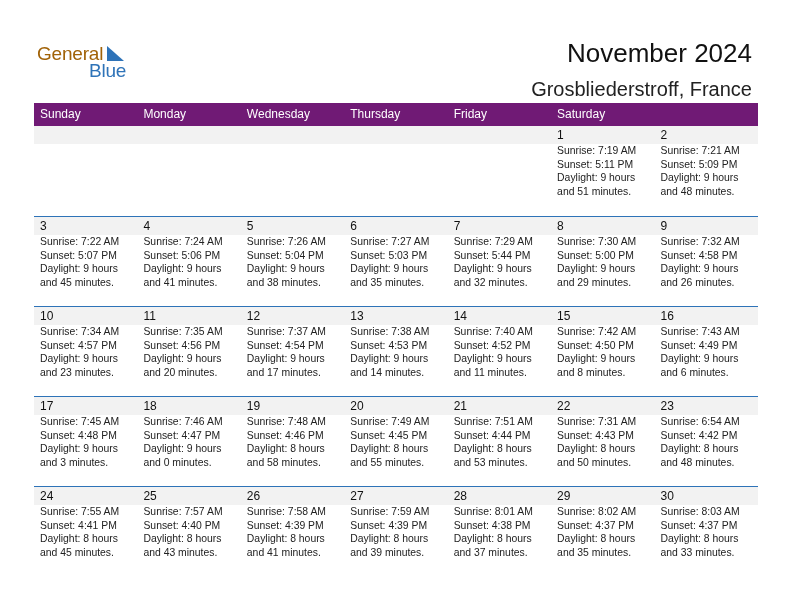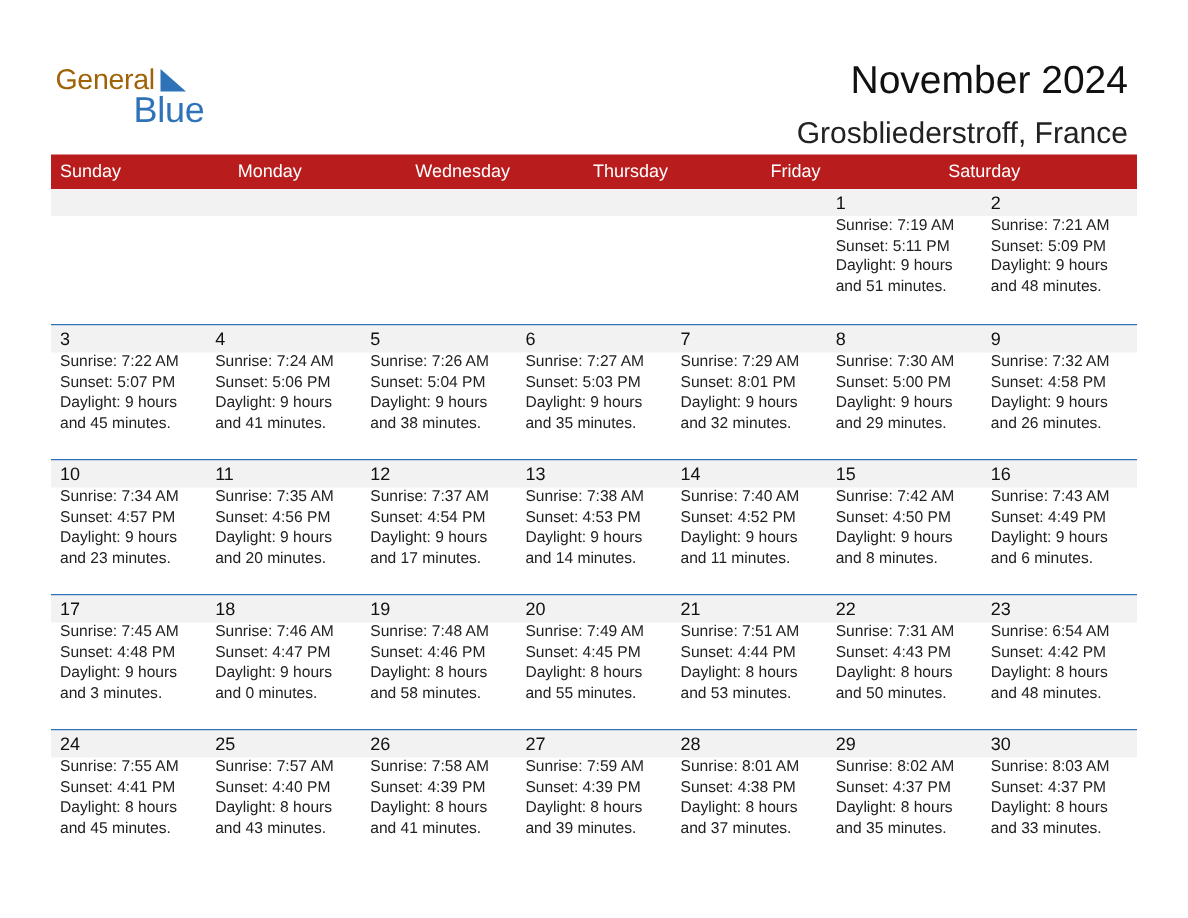--- a/index.html
+++ b/index.html
@@ -1,26 +1,26 @@
 <!DOCTYPE html>
 <html><head>
 <meta charset="utf-8">
 <style>
   html, body { margin: 0; padding: 0; background: #ffffff; }
   body { width: 792px; height: 612px; position: relative; overflow: hidden;
          font-family: "Liberation Sans", "DejaVu Sans", sans-serif; color: #222; }
   .logo { position: absolute; left: 37px; top: 43px; width: 100px; height: 40px; }
   .logo-general { position: absolute; left: 0; top: 0; font-size: 19px; color: #a16207; letter-spacing: -0.2px; }
-  .logo-blue { position: absolute; left: 52px; top: 17px; font-size: 24px; color: #2e73b8; letter-spacing: -0.2px; }
+  .logo-blue { position: absolute; left: 52px; top: 17px; font-size: 19px; color: #2e73b8; letter-spacing: -0.2px; }
   .logo-tri { position: absolute; left: 70px; top: 3px; width: 0; height: 0;
               border-left: 17px solid #2e73b8; border-top: 15px solid transparent; }
   .title { position: absolute; right: 40px; top: 38px; font-size: 26px; color: #111; }
   .subtitle { position: absolute; right: 40px; top: 78px; font-size: 20px; color: #222; }
   .cal { position: absolute; left: 34px; top: 103px; width: 724px; }
-  .head-row { display: flex; background: #b91c1c; height: 23px; gap: 15px; }
+  .head-row { display: flex; background: #701a75; height: 23px; }
   .head-cell { width: 103.43px; color: #fff; font-size: 12px; line-height: 23px; padding-left: 6px; box-sizing: border-box; }
   .week { border-top: 1px solid #2e73b8; height: 89px; position: relative; }
   .week.first { border-top: none; height: 90px; }
   .week-band { position: absolute; left: 0; right: 0; top: 0; height: 18px; background: #f2f2f2; }
   .days { position: relative; display: flex; }
   .day { width: 103.43px; padding-left: 6px; box-sizing: border-box; }
   .day-num { font-size: 12px; line-height: 18px; color: #111; height: 18px; }
   .day-info { font-size: 10.4px; line-height: 13.5px; color: #222; white-space: nowrap; }
 </style>
 </head>
@@ -126,21 +126,21 @@
           <div class="day">
             <div class="day-num">6</div>
             <div class="day-info">Sunrise: 7:27 AM</div>
             <div class="day-info">Sunset: 5:03 PM</div>
             <div class="day-info">Daylight: 9 hours</div>
             <div class="day-info">and 35 minutes.</div>
           </div>
           <div class="day">
             <div class="day-num">7</div>
             <div class="day-info">Sunrise: 7:29 AM</div>
-            <div class="day-info">Sunset: 8:01 PM</div>
+            <div class="day-info">Sunset: 5:44 PM</div>
             <div class="day-info">Daylight: 9 hours</div>
             <div class="day-info">and 32 minutes.</div>
           </div>
           <div class="day">
             <div class="day-num">8</div>
             <div class="day-info">Sunrise: 7:30 AM</div>
             <div class="day-info">Sunset: 5:00 PM</div>
             <div class="day-info">Daylight: 9 hours</div>
             <div class="day-info">and 29 minutes.</div>
           </div>

